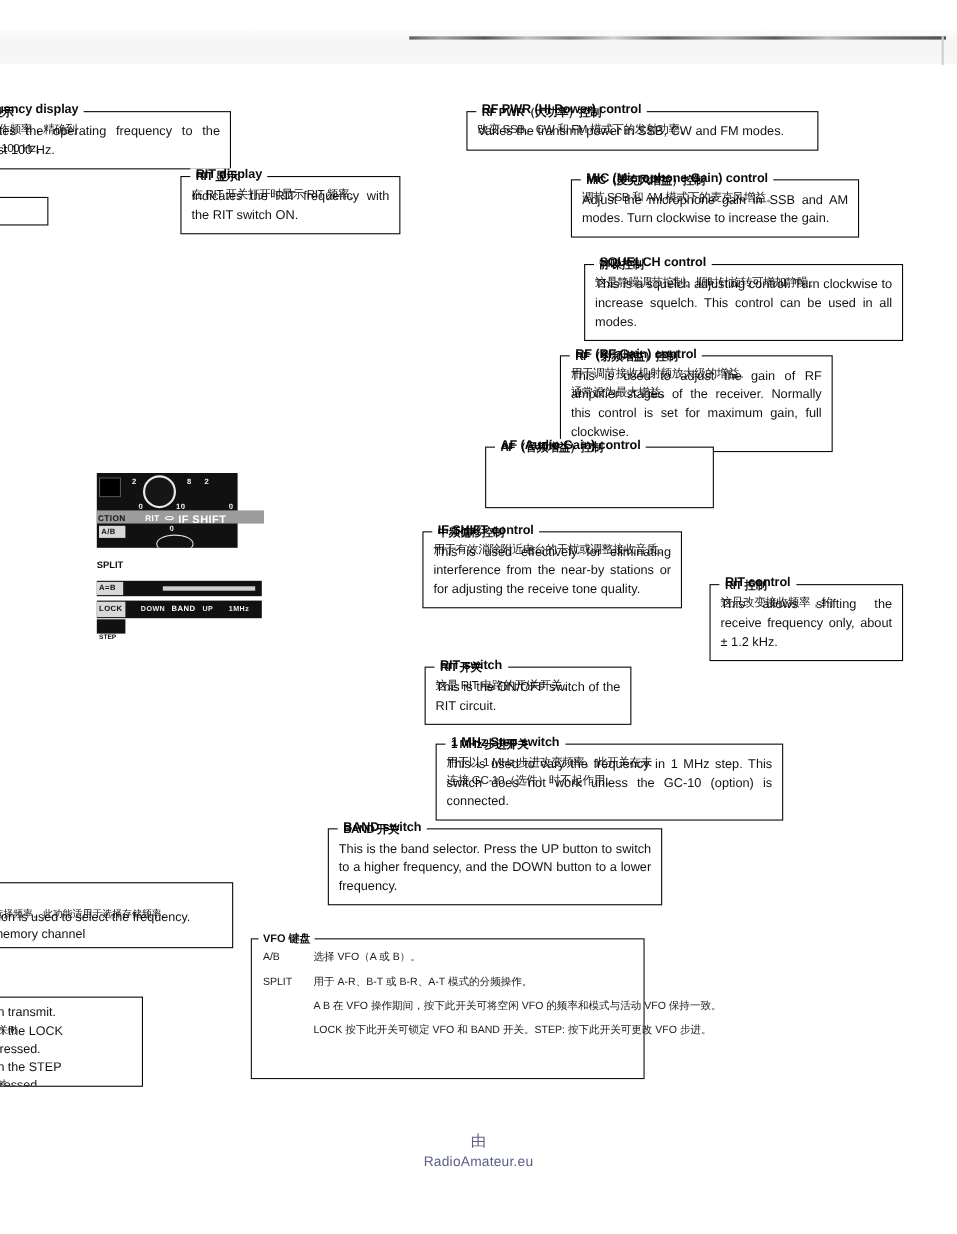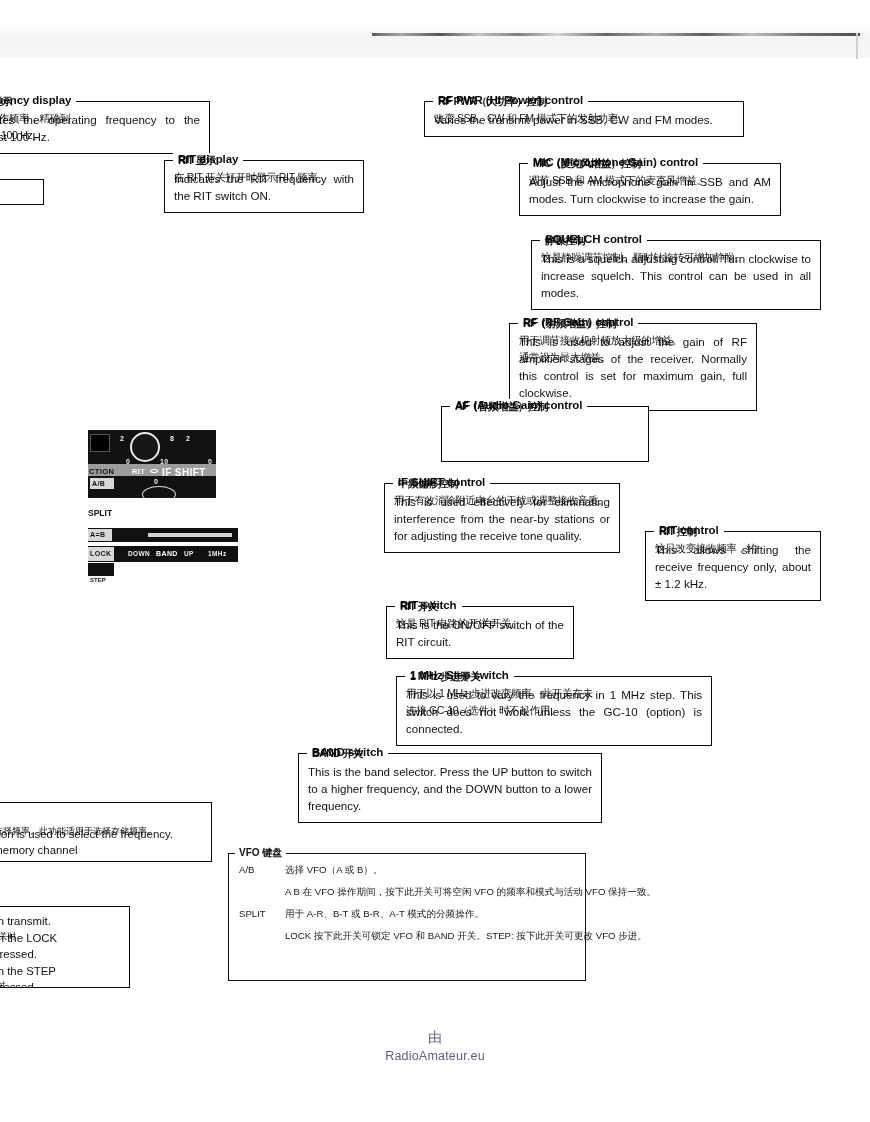--- a/index.html
+++ b/index.html
@@ -196,21 +196,21 @@
     <div class="btn-dark" style="left:2px; top:4px; width:20px; height:18px; background:#000;"></div>
     <div class="knob" style="left:42px; top:2px; width:30px; height:30px;"></div>
     <div class="panel-lbl" style="left:32px; top:5px;">2</div>
     <div class="panel-lbl" style="left:82px; top:5px;">8</div>
     <div class="panel-lbl" style="left:98px; top:5px;">2</div>
     <div class="panel-lbl" style="left:38px; top:28px;">0</div>
     <div class="panel-lbl" style="left:72px; top:28px;">10</div>
     <div class="panel-lbl" style="left:120px; top:28px;">0</div>
   </div>
 
-  <div class="strip" style="left:88px; top:464px; width:128px; height:12px;">
+  <div class="strip" style="left:88px; top:464px; width:152px; height:12px;">
     <div class="panel-lbl" style="left:1px; top:3px; color:#111; font-size:7.5px;">CTION</div>
     <div class="panel-lbl" style="left:44px; top:3px; color:#fff; font-size:7.5px;">RIT</div>
     <div class="panel-lbl" style="left:74px; top:3px; color:#fff; font-size:10px;">IF SHIFT</div>
     <div style="position:absolute; left:62px; top:5px; width:8px; height:4px; border:1px solid #fff; border-radius:50%;"></div>
   </div>
 
   <div class="panel" style="left:88px; top:476px; width:128px; height:22px;">
     <div class="btn-lite" style="left:2px; top:2px; width:24px; height:11px;"></div>
     <div class="panel-lbl" style="left:4px; top:4px; color:#111; font-size:7px;">A/B</div>
     <div class="panel-lbl" style="left:66px; top:2px;">0</div>
@@ -235,22 +235,22 @@
   </div>
 
   <div class="panel" style="left:88px; top:563px; width:26px; height:13px;"></div>
   <div style="position:absolute; left:90px; top:577px; font-size:6px; font-weight:bold; color:#111;">STEP</div>
 </div>
 
 <div id="vfo-box" style="left: 228px; top: 853px; width: 358px; height: 128px;">
   <div class="legend2">VFO 键盘</div>
   <div id="vfo-rows">
       <div class="row"><span class="k">A/B</span><span>选择 VFO（A 或 B）。</span></div>
+      <div class="row"><span class="k">SPLIT</span><span>用于 A-R、B-T 或 B-R、A-T 模式的分频操作。</span></div>
       <div class="row"><span class="k"></span><span>A B 在 VFO 操作期间，按下此开关可将空闲 VFO 的频率和模式与活动 VFO 保持一致。</span></div>
-      <div class="row"><span class="k">SPLIT</span><span>用于 A-R、B-T 或 B-R、A-T 模式的分频操作。</span></div>
       <div class="row"><span class="k"></span><span>LOCK 按下此开关可锁定 VFO 和 BAND 开关。STEP: 按下此开关可更改 VFO 步进。</span></div>
     </div>
 </div>
 
 <div id="footer">
   <div class="mark">由</div>
   <div class="site">RadioAmateur.eu</div>
 </div>
 
 </body></html>

